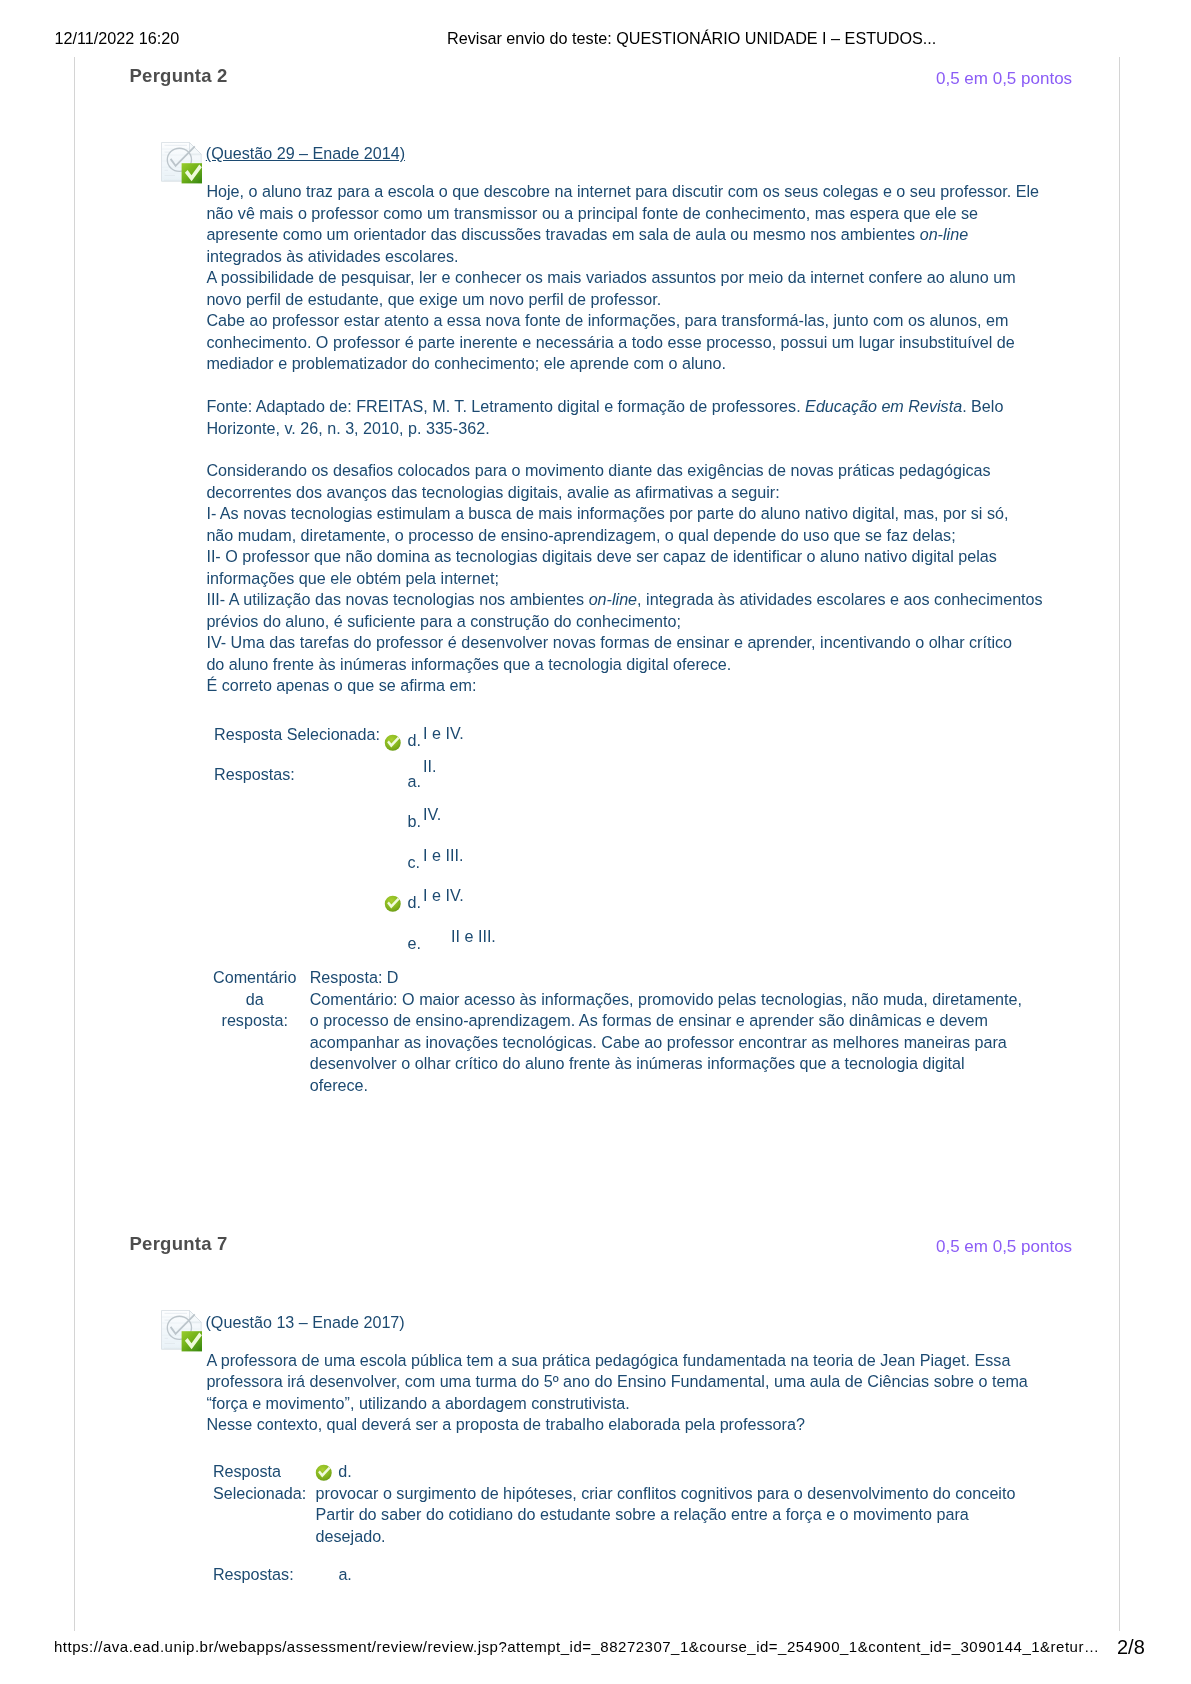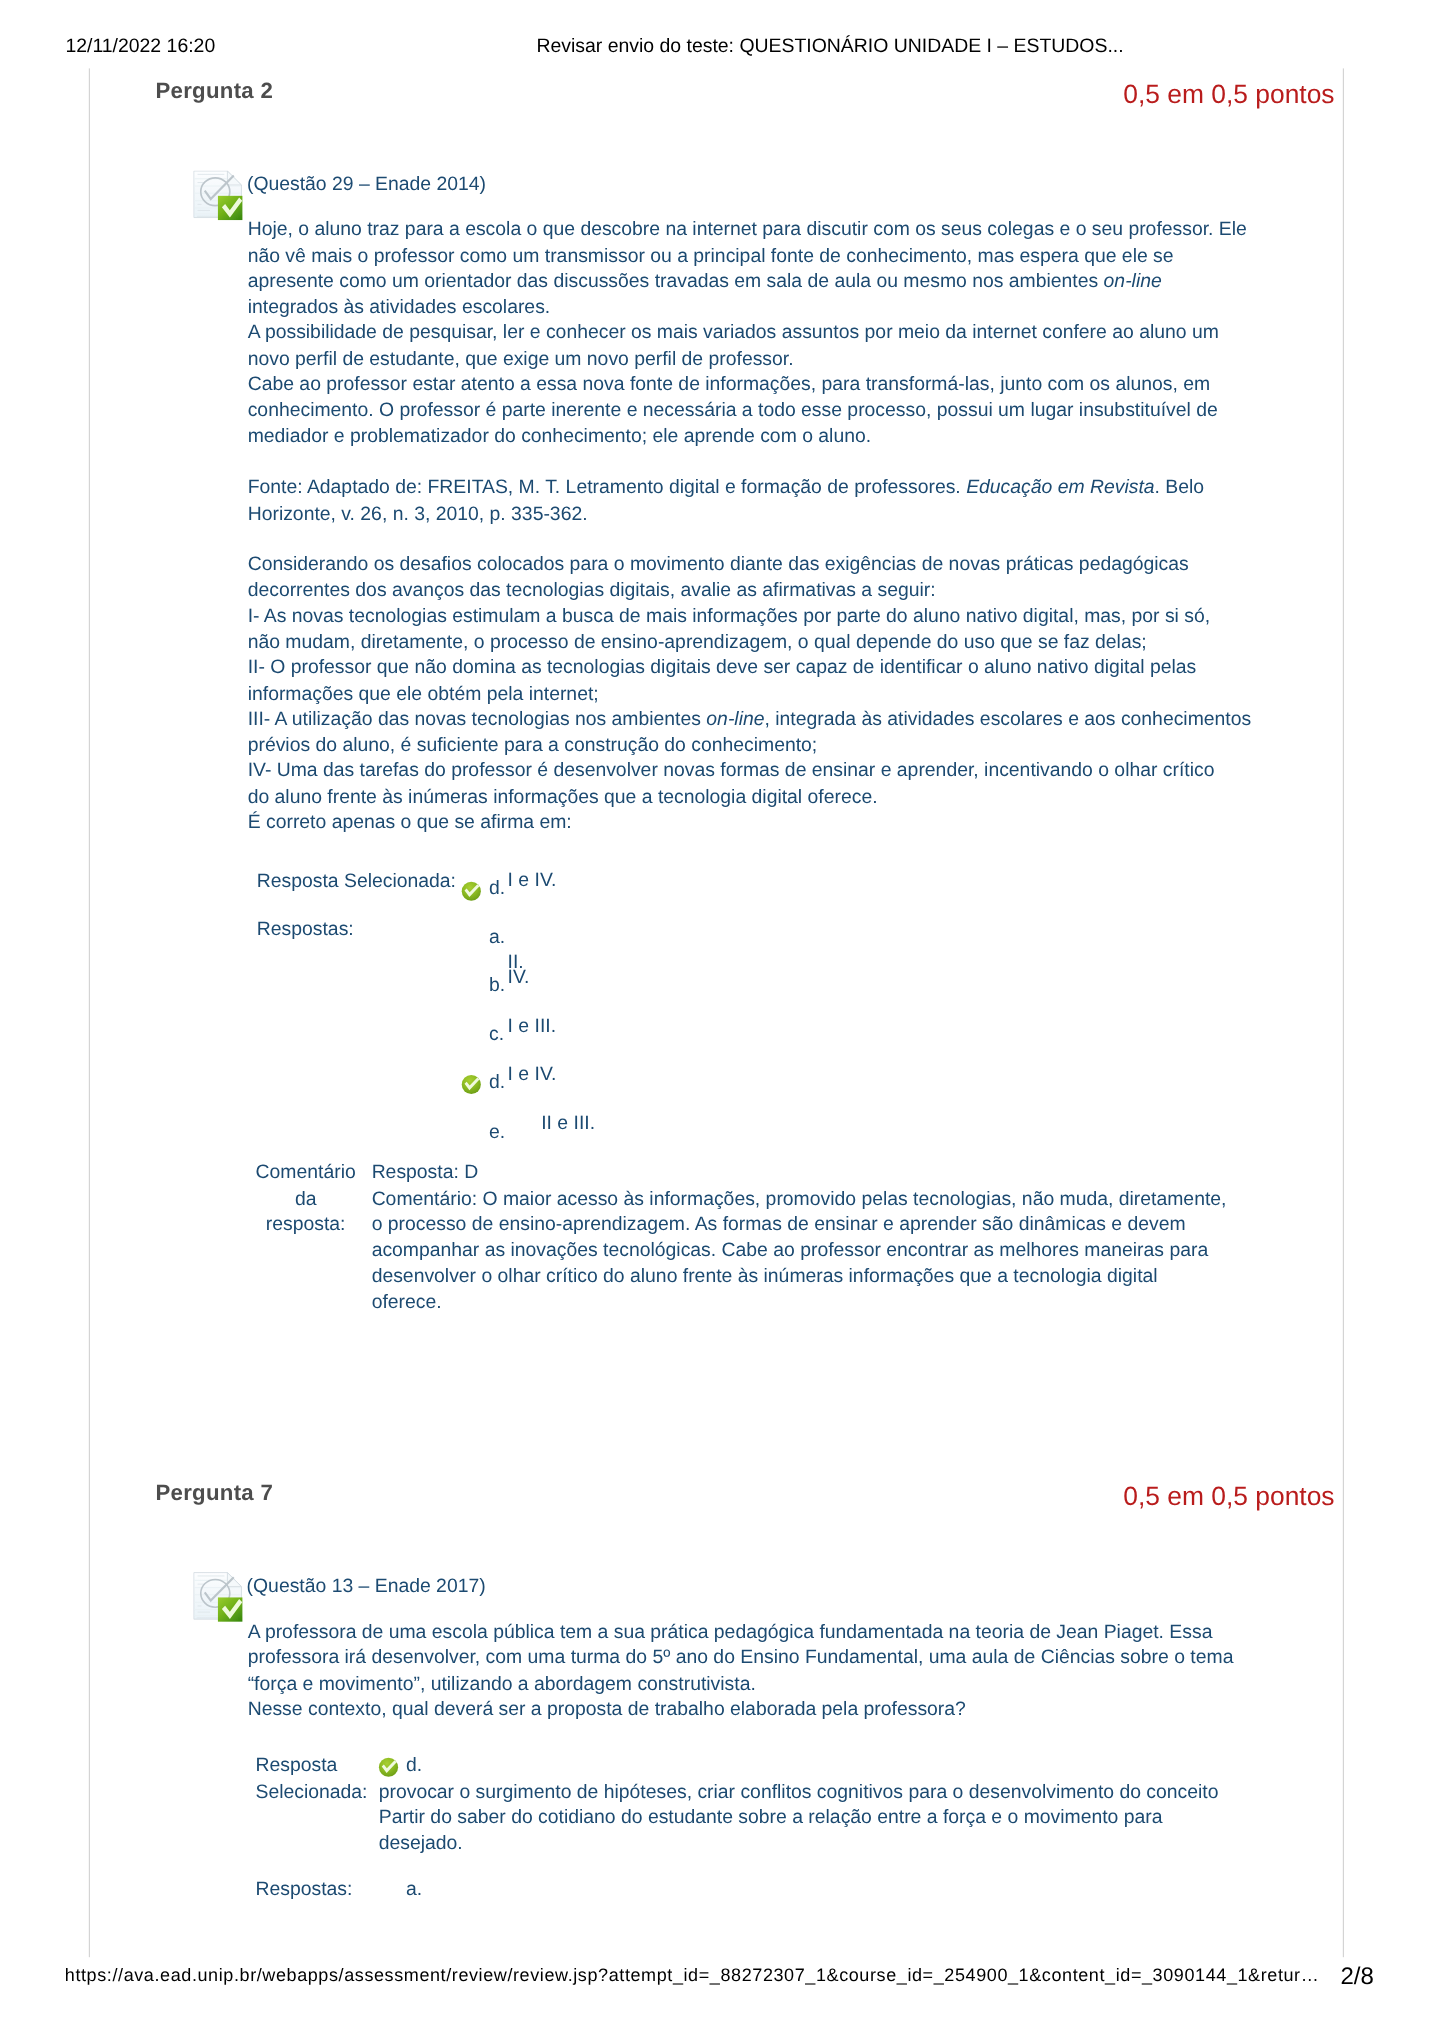--- a/index.html
+++ b/index.html
@@ -18,21 +18,21 @@
   .pf-page{position:absolute;left:1117px;top:-0.5px;font-size:20px;letter-spacing:0;white-space:nowrap;transform:translateZ(0);}
 
   
   .rail{position:absolute;top:57px;width:1px;height:1574px;background:#d4d4d4;}
   .rail-l{left:74px;}
   .rail-r{left:1119px;}
 
   
   .qhead{position:absolute;font-weight:bold;font-size:18.5px;letter-spacing:.25px;
          line-height:22px;color:#4d4d4d;white-space:nowrap;transform:translateZ(0);}
-  .qpoints{position:absolute;font-size:22px;line-height:22px;color:#b91c1c;white-space:nowrap;transform:translateZ(0);}
+  .qpoints{position:absolute;font-size:17px;line-height:22px;color:#8b5cf6;white-space:nowrap;transform:translateZ(0);}
 
   
   .tb{position:absolute;color:#1c4a71;font-size:16.15px;line-height:21.5px;transform:translateZ(0);}
   .tb span.ln{display:block;white-space:nowrap;}
   .tb i{font-style:italic;}
 
   .icon-doc{position:absolute;width:42px;height:42px;}
   .icon-chk{position:absolute;width:17.5px;height:17.5px;}
 </style>
 </head>
@@ -83,21 +83,21 @@
       <line x1="3.6" y1="28.3" x2="7.0" y2="28.3"></line>
       <line x1="3.6" y1="33.4" x2="14.0" y2="33.4"></line>
       <line x1="3.0" y1="38.2" x2="24.0" y2="38.2"></line>
     </g>
     <ellipse cx="18.4" cy="17.8" rx="12.1" ry="11.6" fill="none" stroke="#bcc5cb" stroke-width="1.35"></ellipse>
     <path d="M9.6 16.9 L14.6 23.8 L33.8 4.3" fill="none" stroke="#bcc5cb" stroke-width="1.8" stroke-linecap="butt" stroke-linejoin="miter"></path>
     <rect x="20.6" y="21.2" width="20.4" height="20.2" fill="url(#gga)"></rect>
     <path d="M23.9 30.8 L26.6 28.1 L30.5 33.2 L38.3 22.6 L40.9 25.2 L30.6 39.2 Z" fill="#eefadb"></path>
   </g>
 </svg>
-<div class="tb" style="left:205.8px;top:142.8px;">
+<div class="tb" style="left:205.8px;top:142.8px;text-decoration:underline;">
       <span class="ln">(Questão 29 – Enade 2014)</span>
     </div>
 <div class="tb" style="left:206.4px;top:181px;">
       <span class="ln">Hoje, o aluno traz para a escola o que descobre na internet para discutir com os seus colegas e o seu professor. Ele</span>
       <span class="ln">não vê mais o professor como um transmissor ou a principal fonte de conhecimento, mas espera que ele se</span>
       <span class="ln">apresente como um orientador das discussões travadas em sala de aula ou mesmo nos ambientes <i>on-line</i></span>
       <span class="ln">integrados às atividades escolares.</span>
       <span class="ln">A possibilidade de pesquisar, ler e conhecer os mais variados assuntos por meio da internet confere ao aluno um</span>
       <span class="ln">novo perfil de estudante, que exige um novo perfil de professor.</span>
       <span class="ln">Cabe ao professor estar atento a essa nova fonte de informações, para transformá-las, junto com os alunos, em</span>
@@ -146,21 +146,21 @@
     </div>
 <div class="tb" style="left:423px;top:722.9px;">
       <span class="ln">I e IV.</span>
     </div>
 <div class="tb" style="left:214px;top:763.7px;">
       <span class="ln">Respostas:</span>
     </div>
 <div class="tb" style="left:407.5px;top:771.2px;">
       <span class="ln">a.</span>
     </div>
-<div class="tb" style="left:423px;top:792px;">
+<div class="tb" style="left:423px;top:756px;">
       <span class="ln">II.</span>
     </div>
 <div class="tb" style="left:407.5px;top:811.4px;">
       <span class="ln">b.</span>
     </div>
 <div class="tb" style="left:423px;top:804.3px;">
       <span class="ln">IV.</span>
     </div>
 <div class="tb" style="left:407.5px;top:852.2px;">
       <span class="ln">c.</span>

